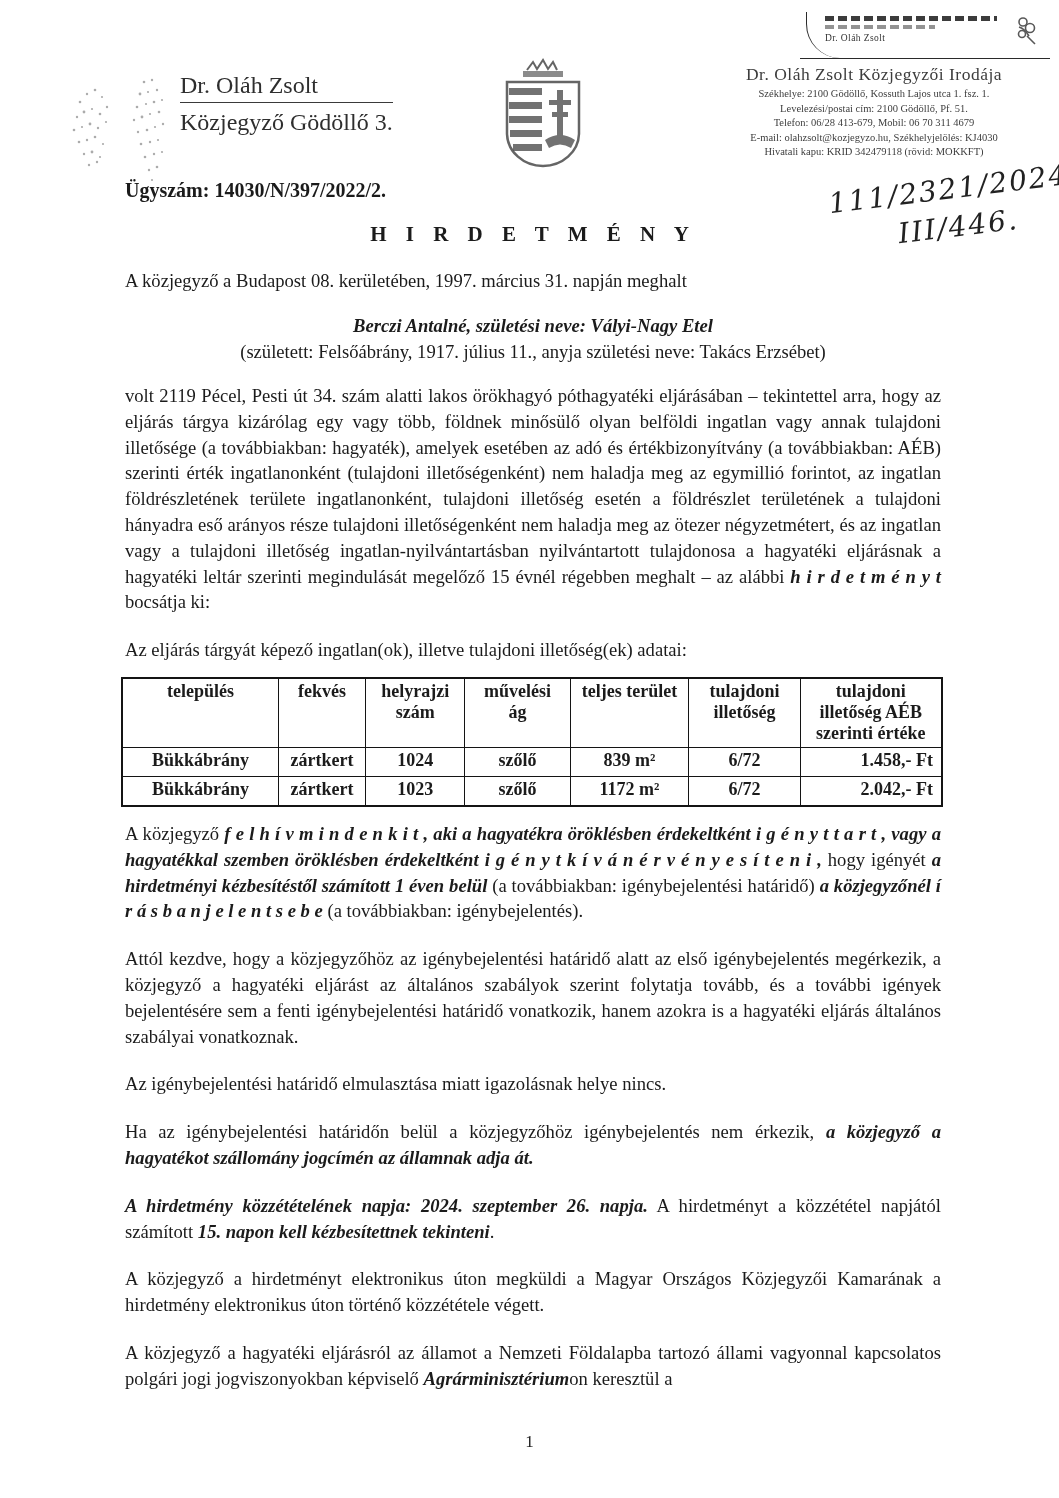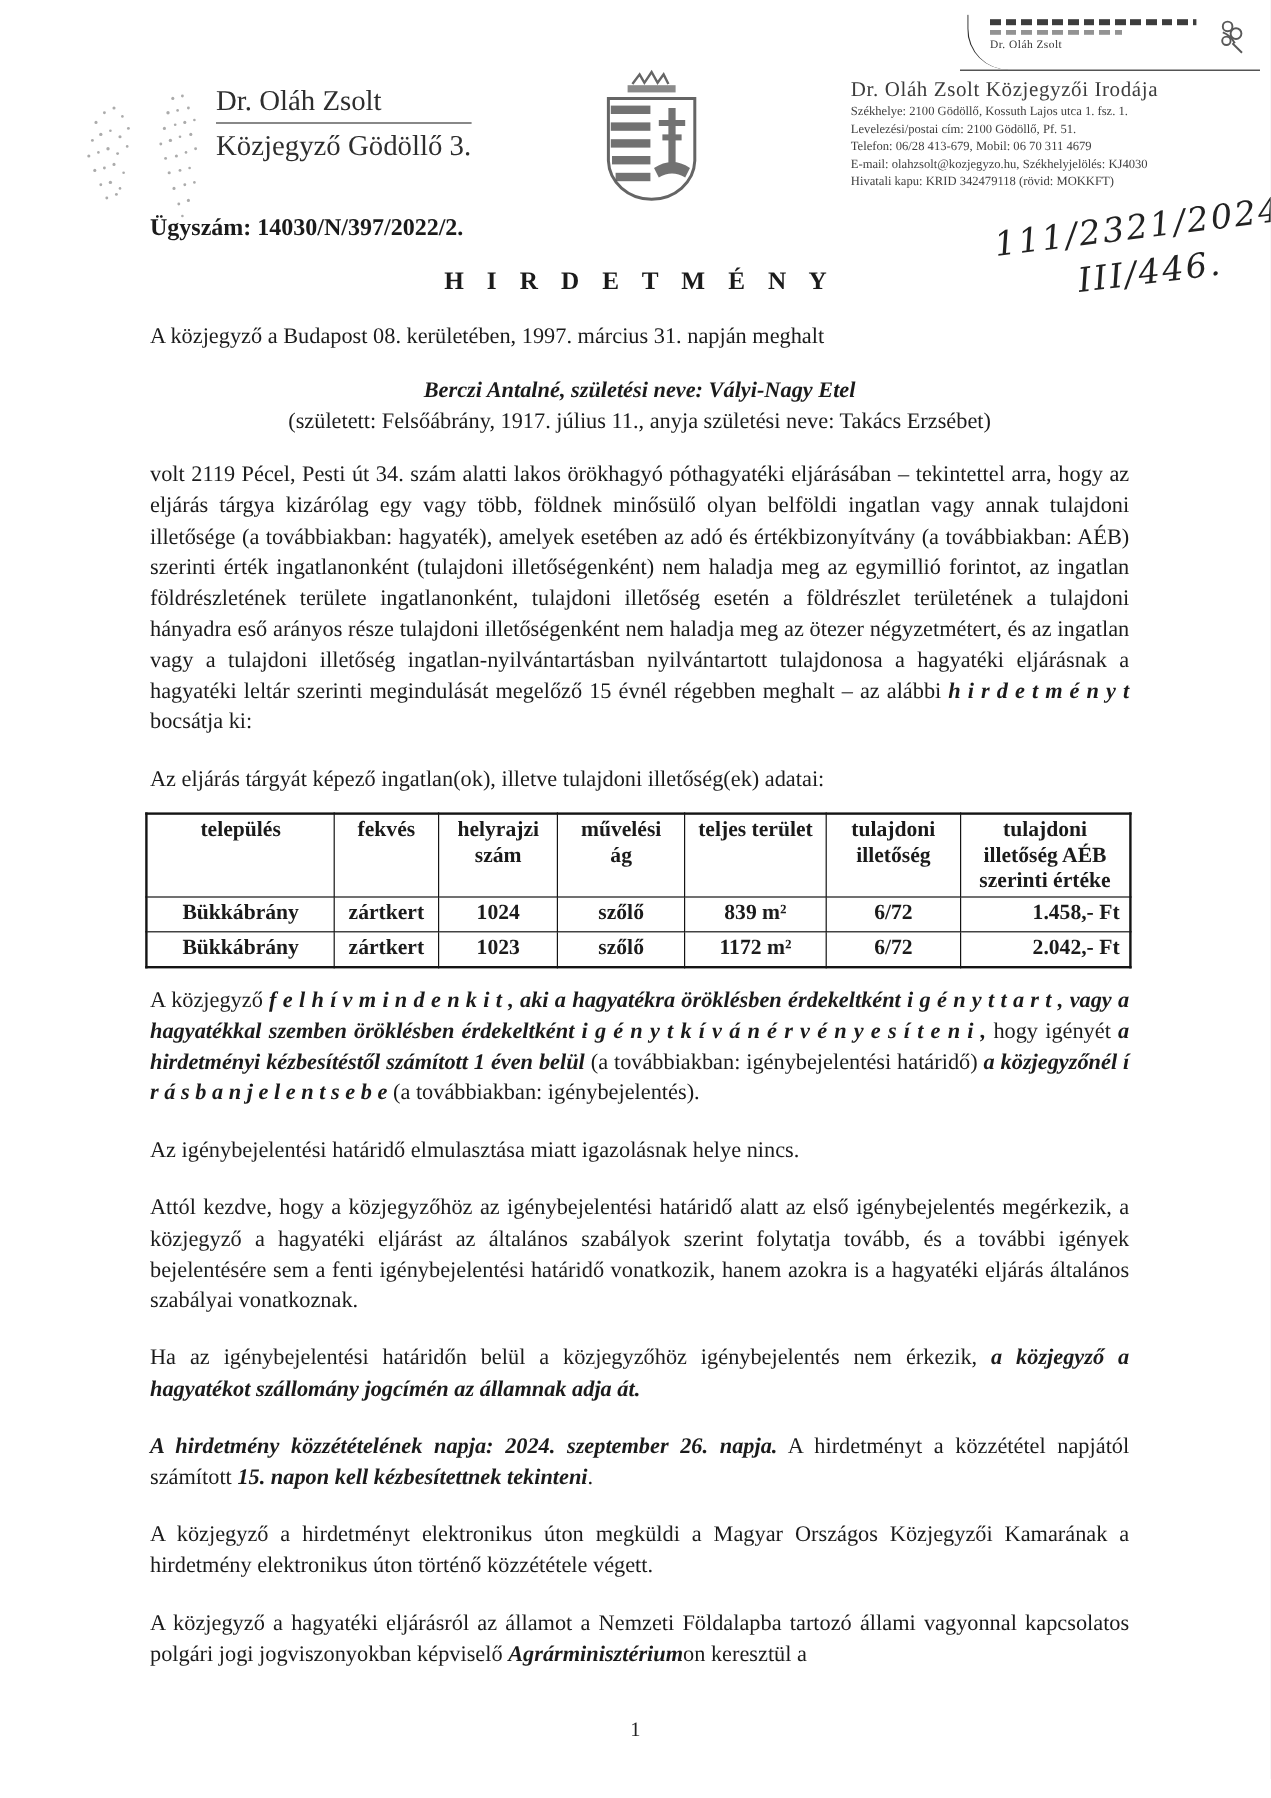--- a/index.html
+++ b/index.html
@@ -18,21 +18,21 @@
   .hdr-notary .nm{display:block;padding-bottom:3px;border-bottom:1.6px solid #3a3a3a;}
   .hdr-notary .tt{display:block;margin-top:6px;}
   .center-arms{position:absolute;left:497px;top:58px;width:92px;height:120px;filter:blur(.3px);}
   .stamp-box{position:absolute;left:800px;top:10px;width:250px;height:48px;border-bottom:1.5px solid #2a2a2a;}
   .stamp-inner{position:absolute;left:6px;top:2px;bottom:0;width:230px;border-left:1.2px solid #2a2a2a;border-bottom-left-radius:34px;padding:4px 0 0 18px;box-sizing:border-box;}
   .stamp-bar{height:5px;background:repeating-linear-gradient(90deg,#3c3c3c 0 9px,transparent 9px 13px);margin-bottom:4px;filter:blur(.4px);}
   .stamp-bar.b1{width:172px;}
   .stamp-bar.b2{width:110px;opacity:.55;height:4px;}
   .stamp-name{font-size:9.5px;color:#333;filter:blur(.25px);letter-spacing:.4px;}
   .corner-ornament{position:absolute;left:1013px;top:14px;width:26px;height:32px;}
-  .hdr-office{position:absolute;right:20px;top:64px;width:330px;text-align:left;color:#3d3d3d;filter:blur(.28px);}
+  .hdr-office{position:absolute;right:20px;top:64px;width:330px;text-align:center;color:#3d3d3d;filter:blur(.28px);}
   .hdr-office .o-name{font-size:17.5px;letter-spacing:.5px;margin-bottom:2px;}
   .hdr-office .o-line{font-size:10.5px;line-height:14.5px;}
   .handwriting{position:absolute;font-family:"DejaVu Serif",serif;font-style:italic;color:#222;transform:rotate(-7deg);letter-spacing:2px;}
   .hw1{left:828px;top:172px;font-size:28px;}
   .hw2{left:898px;top:210px;font-size:28px;}
   
   .content{position:absolute;left:125px;top:178px;width:816px;}
   .case-number{font-weight:700;font-size:20px;margin:0 0 18px 0;font-family:Liberation Serif, serif;}
   .doc-title{text-align:center;font-weight:700;font-size:21px;letter-spacing:7px;margin:0 0 20px 0;}
   p{margin:0;font-size:18.6px;line-height:25.8px;}
@@ -207,24 +207,24 @@
           <td>szőlő</td>
           <td>1172 m²</td>
           <td>6/72</td>
           <td class="num">2.042,- Ft</td>
         </tr>
       </tbody>
     </table>
 
     <p class="para"><span>A közjegyző </span><span class="b">f e l h í v   m i n d e n k i t ,</span><span class="b"> aki a hagyatékra öröklésben érdekeltként </span><span class="b">i g é n y t   t a r t ,</span><span class="b"> vagy a hagyatékkal szemben öröklésben érdekeltként </span><span class="b">i g é n y t   k í v á n   é r v é n y e s í t e n i ,</span><span> hogy igényét </span><span class="b">a hirdetményi kézbesítéstől számított 1 éven belül</span><span> (a továbbiakban: igénybejelentési határidő) </span><span class="b">a közjegyzőnél </span><span class="b">í r á s b a n   j e l e n t s e   b e</span><span>  (a továbbiakban: igénybejelentés).</span></p>
 
+    <p class="para">Attól kezdve, hogy a közjegyzőhöz az igénybejelentési határidő alatt az első igénybejelentés megérkezik, a közjegyző a hagyatéki eljárást az általános szabályok szerint folytatja tovább, és a további igények bejelentésére sem a fenti igénybejelentési határidő vonatkozik, hanem azokra is a hagyatéki eljárás általános szabályai vonatkoznak.</p>
+
     <p class="para">Az igénybejelentési határidő elmulasztása miatt igazolásnak helye nincs.</p>
 
-    <p class="para">Attól kezdve, hogy a közjegyzőhöz az igénybejelentési határidő alatt az első igénybejelentés megérkezik, a közjegyző a hagyatéki eljárást az általános szabályok szerint folytatja tovább, és a további igények bejelentésére sem a fenti igénybejelentési határidő vonatkozik, hanem azokra is a hagyatéki eljárás általános szabályai vonatkoznak.</p>
-
     <p class="para"><span>Ha az igénybejelentési határidőn belül a közjegyzőhöz igénybejelentés nem érkezik, </span><span class="b">a közjegyző a hagyatékot szállomány jogcímén az államnak adja át.</span></p>
 
     <p class="para"><span class="b">A hirdetmény közzétételének napja: 2024. szeptember 26. napja.</span><span> A hirdetményt a közzététel napjától számított </span><span class="b">15. napon kell kézbesítettnek tekinteni</span><span>.</span></p>
 
     <p class="para">A közjegyző a hirdetményt elektronikus úton megküldi a Magyar Országos Közjegyzői Kamarának a hirdetmény elektronikus úton történő közzététele végett.</p>
 
     <p class="para"><span>A közjegyző a hagyatéki eljárásról az államot a Nemzeti Földalapba tartozó állami vagyonnal kapcsolatos polgári jogi jogviszonyokban képviselő </span><span class="b">Agrárminisztérium</span><span>on keresztül a</span></p>
 
   </div>
 

